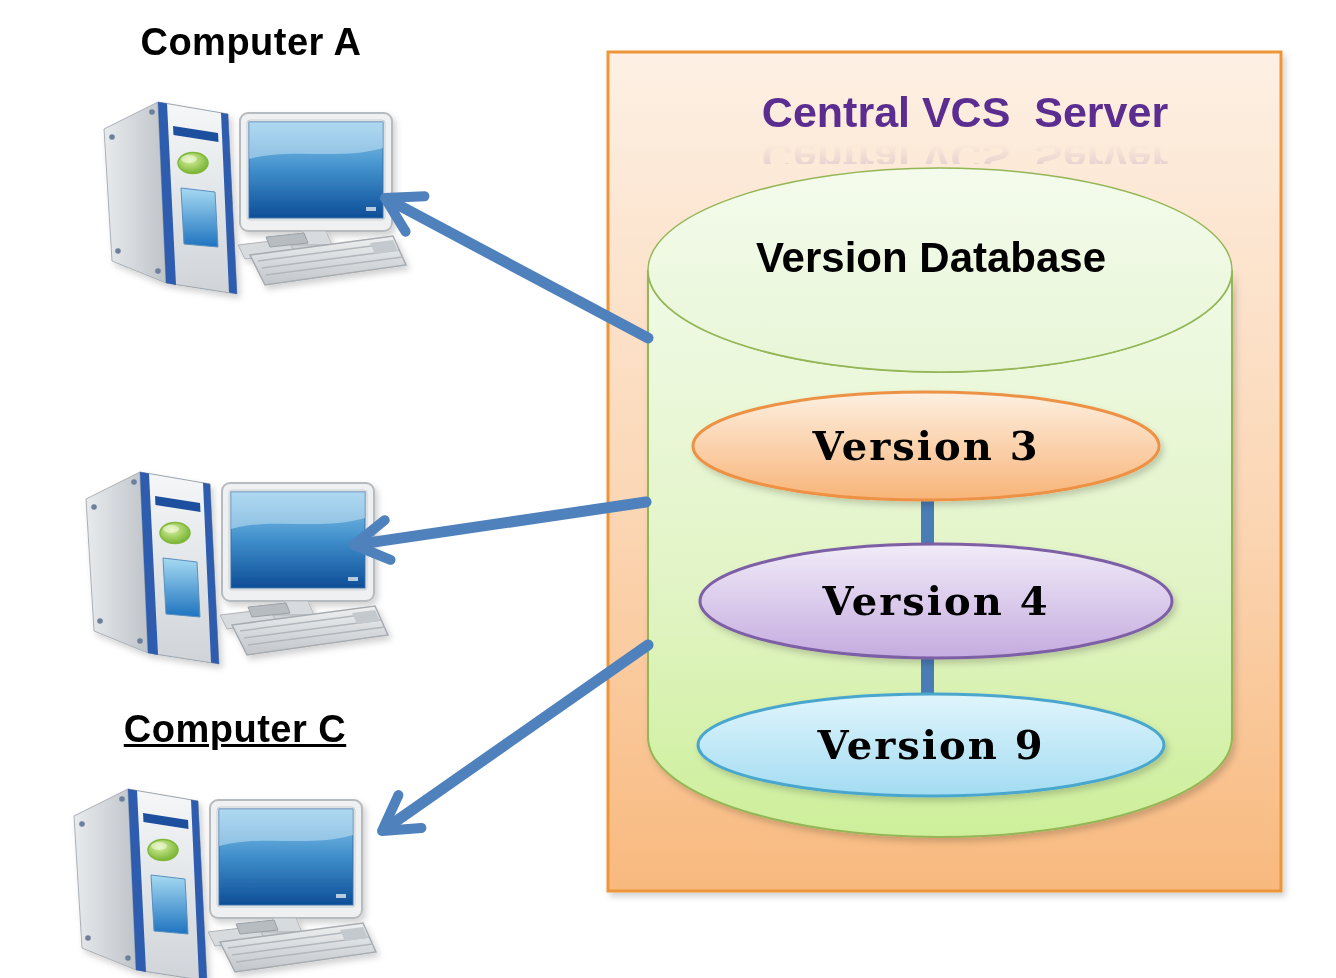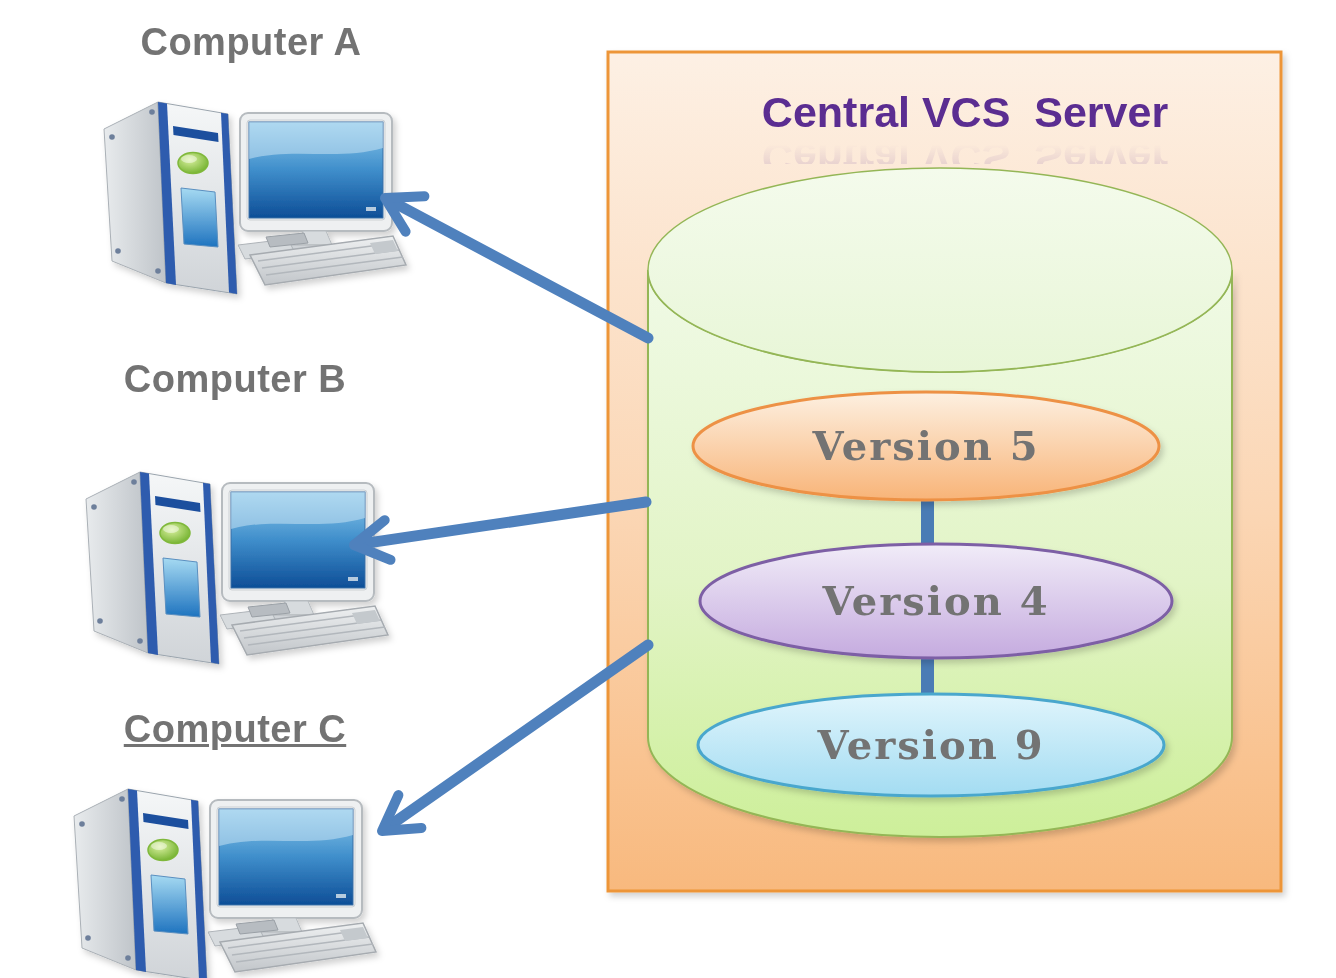--- a/index.html
+++ b/index.html
@@ -1,19 +1,19 @@
 <!DOCTYPE html>
 <html><head>
 <meta charset="utf-8">
 <style>
   html,body{margin:0;padding:0;background:#ffffff;}
   .stage{position:relative;width:1336px;height:978px;background:#ffffff;overflow:hidden;
          font-family:"Liberation Sans",sans-serif;}
   .stage svg{position:absolute;left:0;top:0;z-index:1;}
-  .lbl{position:absolute;z-index:2;color:#737373;text-align:center;}
+  .lbl{position:absolute;z-index:2;color:#000000;text-align:center;}
   .computer-label{font-weight:bold;font-size:38px;line-height:44px;letter-spacing:0.5px;}
   .db-label{font-weight:bold;font-size:42px;line-height:48px;}
   .version-label{font-family:"DejaVu Serif",serif;font-weight:bold;font-size:40px;line-height:48px;
                  letter-spacing:2px;}
   .server-title{font-weight:bold;font-size:43px;line-height:48px;color:#5b2d91;white-space:pre;}
   .title-reflect{position:absolute;z-index:2;height:30px;overflow:hidden;}
   .title-reflect-inner{font-weight:bold;font-size:43px;line-height:48px;color:#5b2d91;white-space:pre;
       text-align:center;transform:scaleY(-1);opacity:.25;filter:blur(0.6px);
       -webkit-mask-image:linear-gradient(to bottom,rgba(0,0,0,.9) 0%,rgba(0,0,0,0) 78%);
       mask-image:linear-gradient(to bottom,rgba(0,0,0,.9) 0%,rgba(0,0,0,0) 78%);}
@@ -138,22 +138,22 @@
       <line x1="648" y1="645" x2="385.3" y2="828.7"></line>
       <path d="M 398.4,795.1 L 382,831 L 421.4,827.9" stroke-width="10"></path>
     </g>
   </svg>
 
   <div class="lbl server-title" style="left:650px;top:88px;width:630px;">Central VCS  Server</div>
   <div class="title-reflect" style="left:650px;top:134px;width:630px;">
     <div class="title-reflect-inner">Central VCS  Server</div>
   </div>
 
+  <div class="lbl db-label" style="left:633px;top:234px;width:596px;">Version Database</div>
 
-  <div class="lbl version-label" style="left:693px;top:422px;width:466px;">Version 5</div>
+  <div class="lbl version-label" style="left:693px;top:422px;width:466px;">Version 3</div>
   <div class="lbl version-label" style="left:700px;top:577px;width:472px;">Version 4</div>
   <div class="lbl version-label" style="left:698px;top:721px;width:466px;">Version 9</div>
 
   <div class="lbl computer-label" style="left:91px;top:20px;width:320px;">Computer A</div>
-  <div class="lbl computer-label" style="left:75px;top:357px;width:320px;">Computer B</div>
   <div class="lbl computer-label" style="left:75px;top:707px;width:320px;text-decoration:underline;">Computer C</div>
 
 </div>
 
 </body></html>

